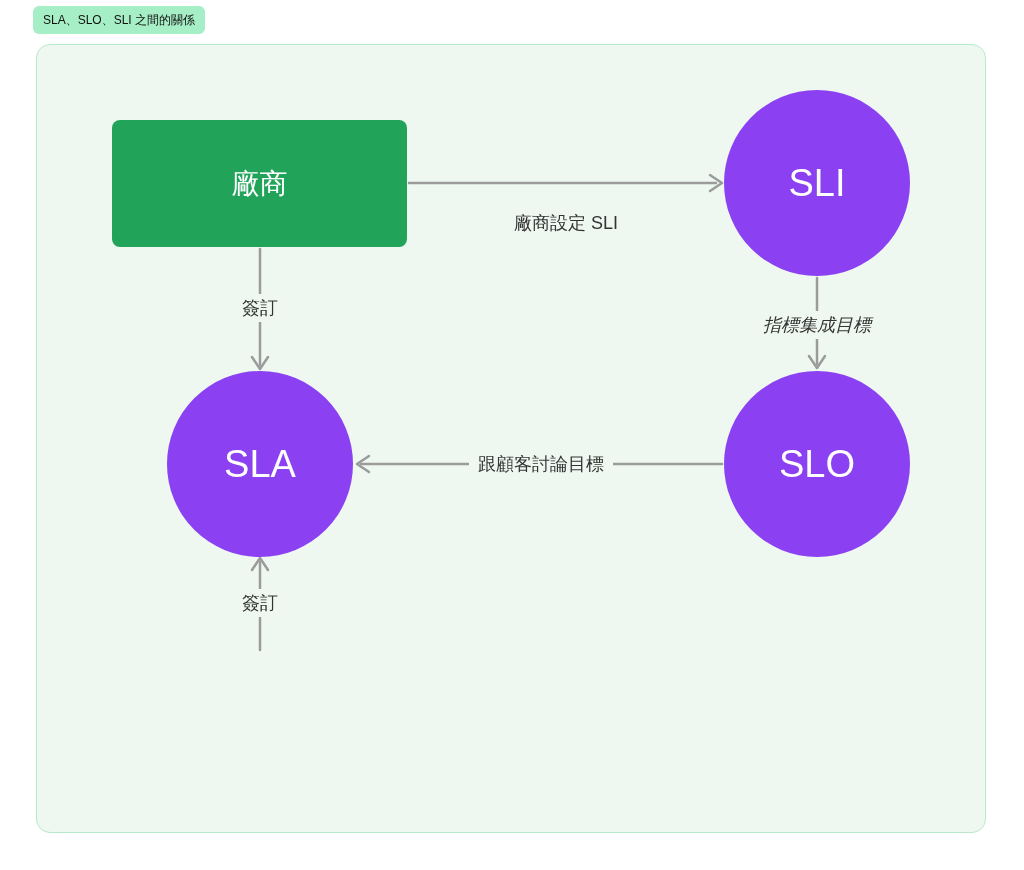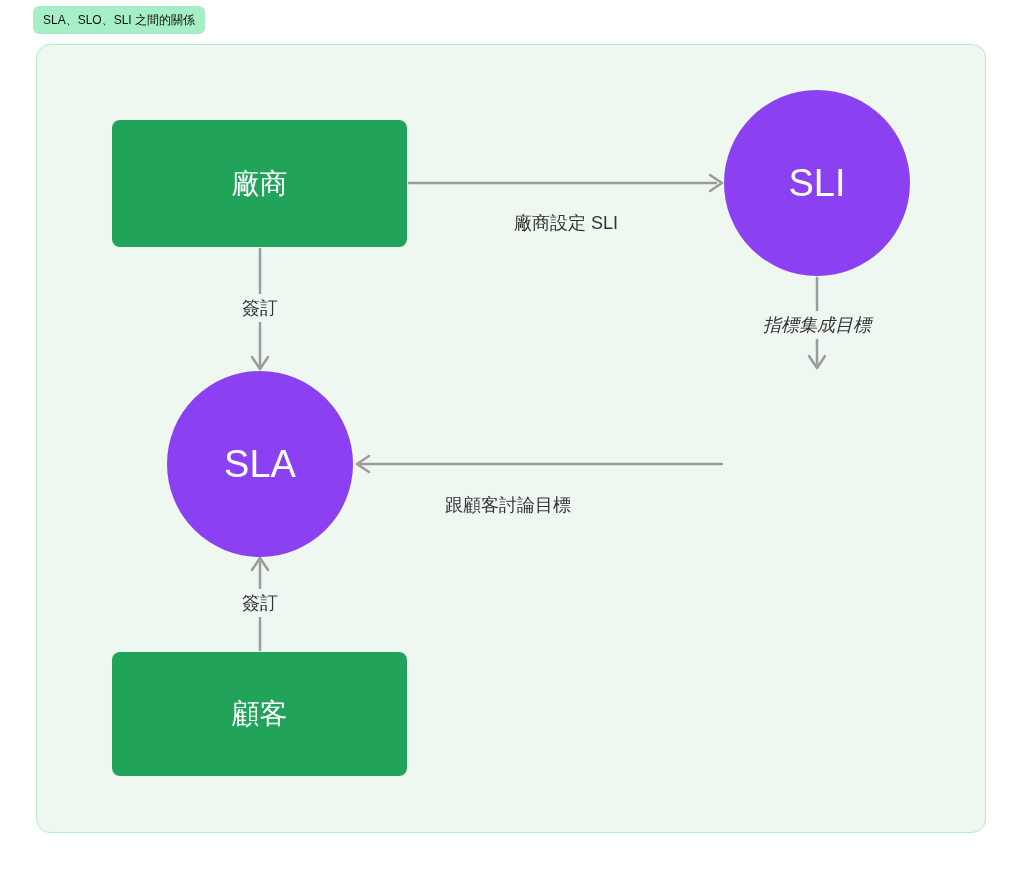--- a/index.html
+++ b/index.html
@@ -79,21 +79,21 @@
     background: var(--canvas-bg, #eef8f1);
     color: var(--label-text, #333333);
     font-size: 18px;
     line-height: 24px;
     padding: 2px 9px;
     white-space: nowrap;
   }
   .lbl-vendor-sli   { left: 566px; top: 183px; margin-top: 40px; }
   .lbl-vendor-sla   { left: 260px; top: 308px; }
   .lbl-sli-slo      { left: 817px; top: 325px; font-style: italic; }
-  .lbl-slo-sla      { left: 508px; top: 464px; margin-top: 41px; }
+  .lbl-slo-sla      { left: 541px; top: 464px; }
   .lbl-customer-sla { left: 260px; top: 603px; }
 </style>
 </head>
 <body>
 
 <div class="page">
 
   <div class="badge">SLA、SLO、SLI 之間的關係</div>
 
   <div class="canvas"></div>
@@ -125,22 +125,22 @@
       <path class="edge-head" d="M252,570 L260,558 L268,570"></path>
     </g>
   </svg>
 
   <div class="node rect-node node-vendor">廠商</div>
 
   <div class="node circle-node node-sla">SLA</div>
 
   <div class="node circle-node node-sli">SLI</div>
 
+  <div class="node circle-node node-slo">SLO</div>
 
-  <div class="node rect-node node-customer">顧客</div>
 
   <div class="edge-label lbl-vendor-sli">廠商設定 SLI</div>
 
   <div class="edge-label lbl-vendor-sla">簽訂</div>
 
   <div class="edge-label lbl-sli-slo">指標集成目標</div>
 
   <div class="edge-label lbl-slo-sla">跟顧客討論目標</div>
 
   <div class="edge-label lbl-customer-sla">簽訂</div>

